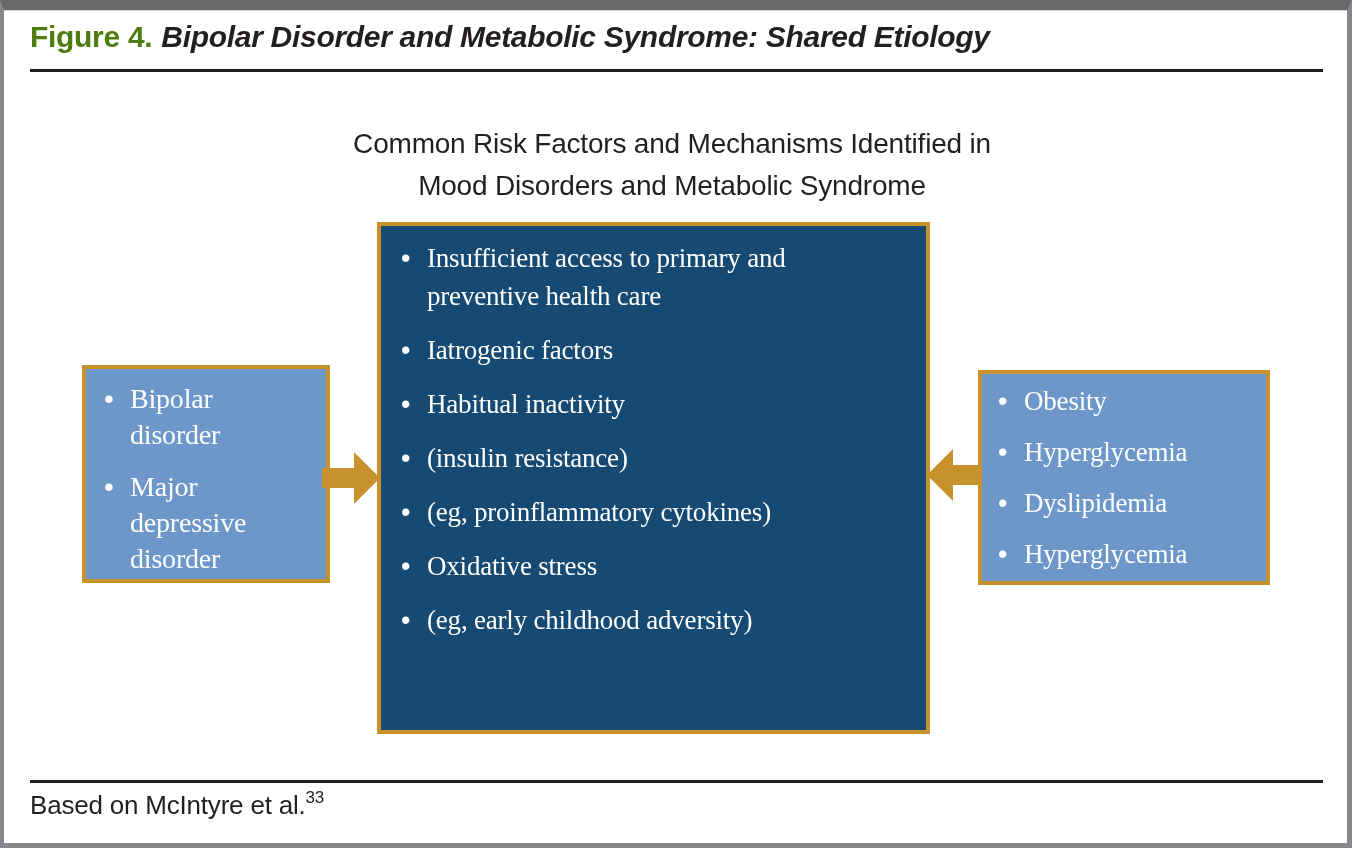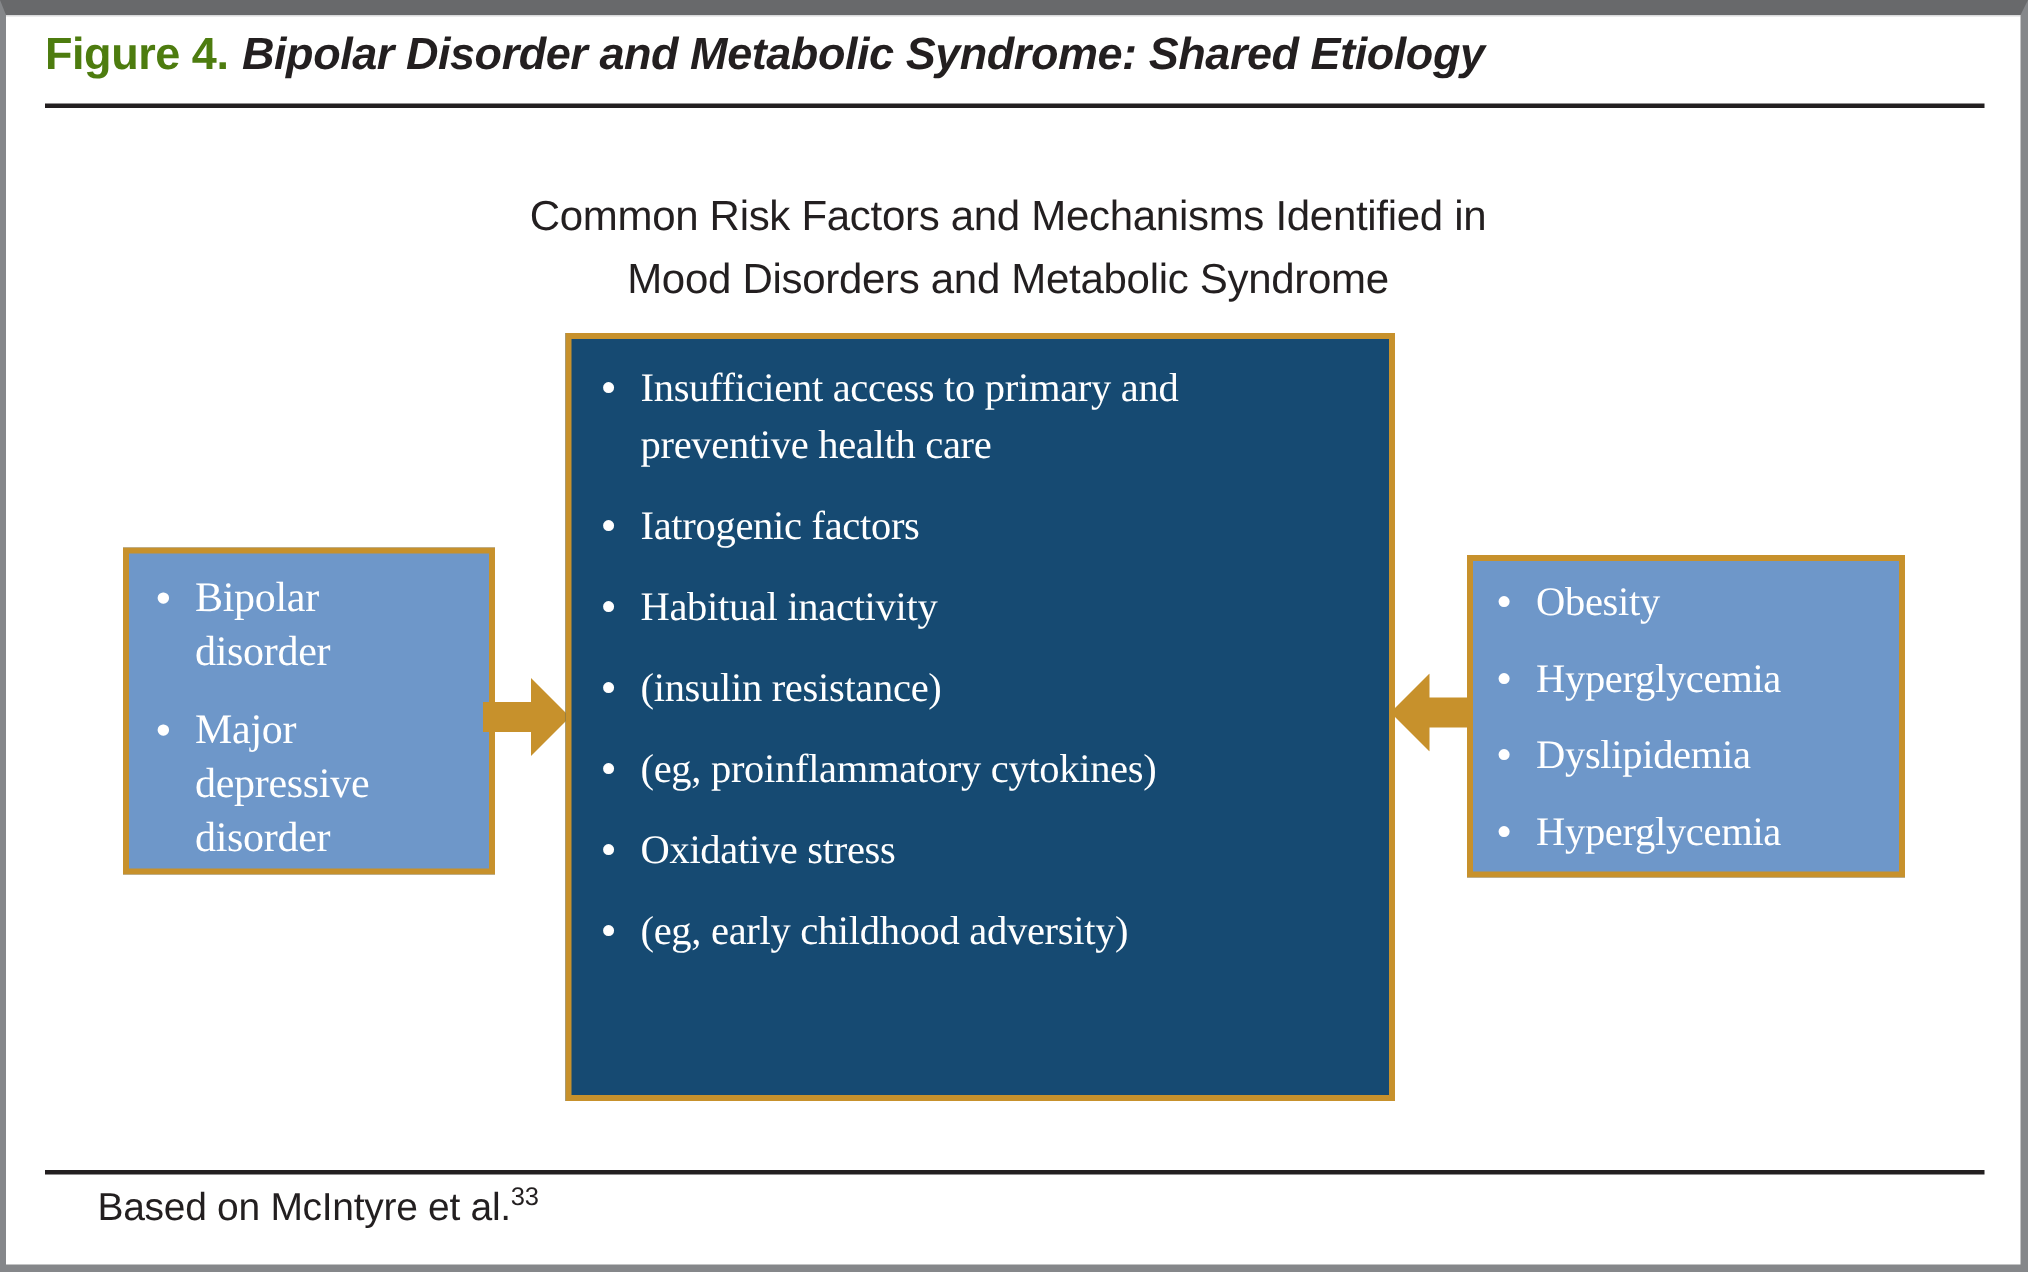--- a/index.html
+++ b/index.html
@@ -47,21 +47,21 @@
 
   
   .arrow { position:absolute; }
   .arrow svg { display:block; }
   .arrow polygon { fill:#C7912C; }
   .arrow-left-pos  { left:322px; top:452px; }
   .arrow-right-pos { left:927px; top:449px; }
 
   
   .footer { position:absolute; left:30px; top:789px; font-size:26px; color:#231F20;
-            letter-spacing:-0.2px;margin-left:35px; }
+            letter-spacing:-0.2px; }
   .footer sup { font-size:17px; position:relative; top:-1px; }
 </style>
 </head>
 <body>
 
 <div class="stage">
   <div class="frame"></div>
 
   <div class="title">
     <span class="label">Figure 4.</span><span class="rest">Bipolar Disorder and Metabolic Syndrome: Shared Etiology</span>

